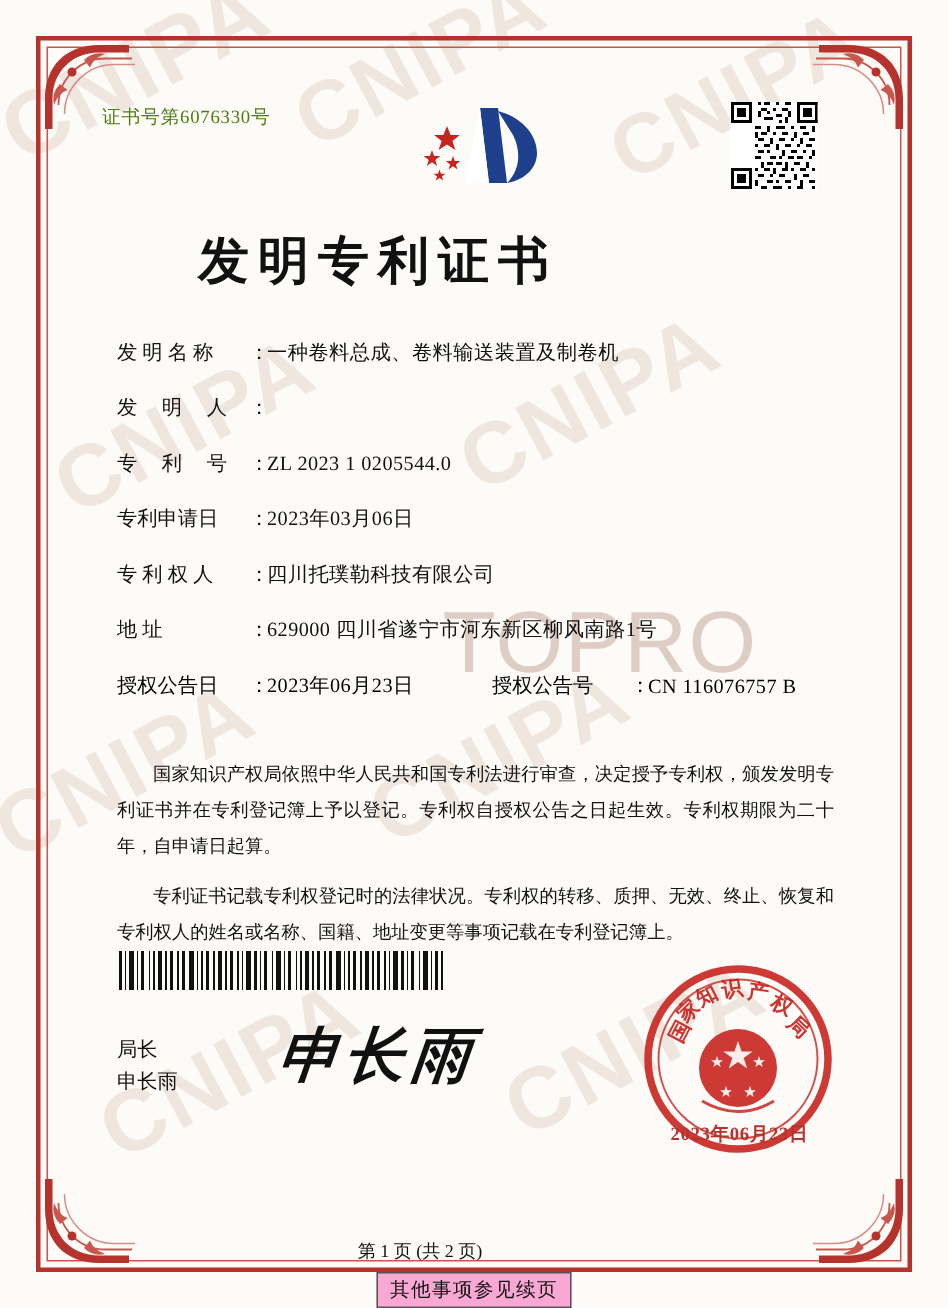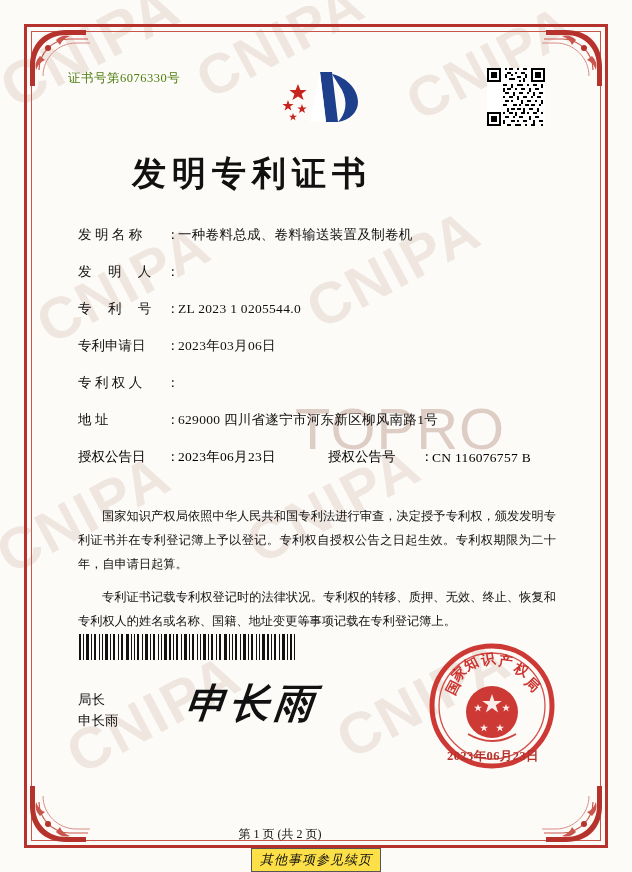--- a/index.html
+++ b/index.html
@@ -236,22 +236,21 @@
     width: 632px;
     text-align: center;
     font-size: 13px;
     color: #111;
     letter-spacing: 1px;
   }
   .footer-note span {
     border: 1px solid #555;
     padding: 2px 8px;
     display: inline-block;
-    background: #fde047;
-    font-style: italic;
+    background: #f9a8d4;
   }
 </style>
 </head>
 <body>
 
 <div class="page">
 
   <div class="wm wm-1">CNIPA</div>
   <div class="wm wm-2">CNIPA</div>
   <div class="wm wm-3">CNIPA</div>
@@ -443,20 +442,21 @@
       <div class="fval">ZL 2023 1 0205544.0</div>
     </div>
     <div class="frow">
       <div class="flabel">专利申请日</div>
       <div class="fsep">：</div>
       <div class="fval">2023年03月06日</div>
     </div>
     <div class="frow">
       <div class="flabel">专 利 权 人</div>
       <div class="fsep">：</div>
+      <div class="fval">四川托璞勒科技有限公司</div>
     </div>
     <div class="frow">
       <div class="flabel">地          址</div>
       <div class="fsep">：</div>
       <div class="fval">629000 四川省遂宁市河东新区柳风南路1号</div>
     </div>
 
     <div class="frow-split">
       <div class="left">
         <div class="flabel">授权公告日</div>

